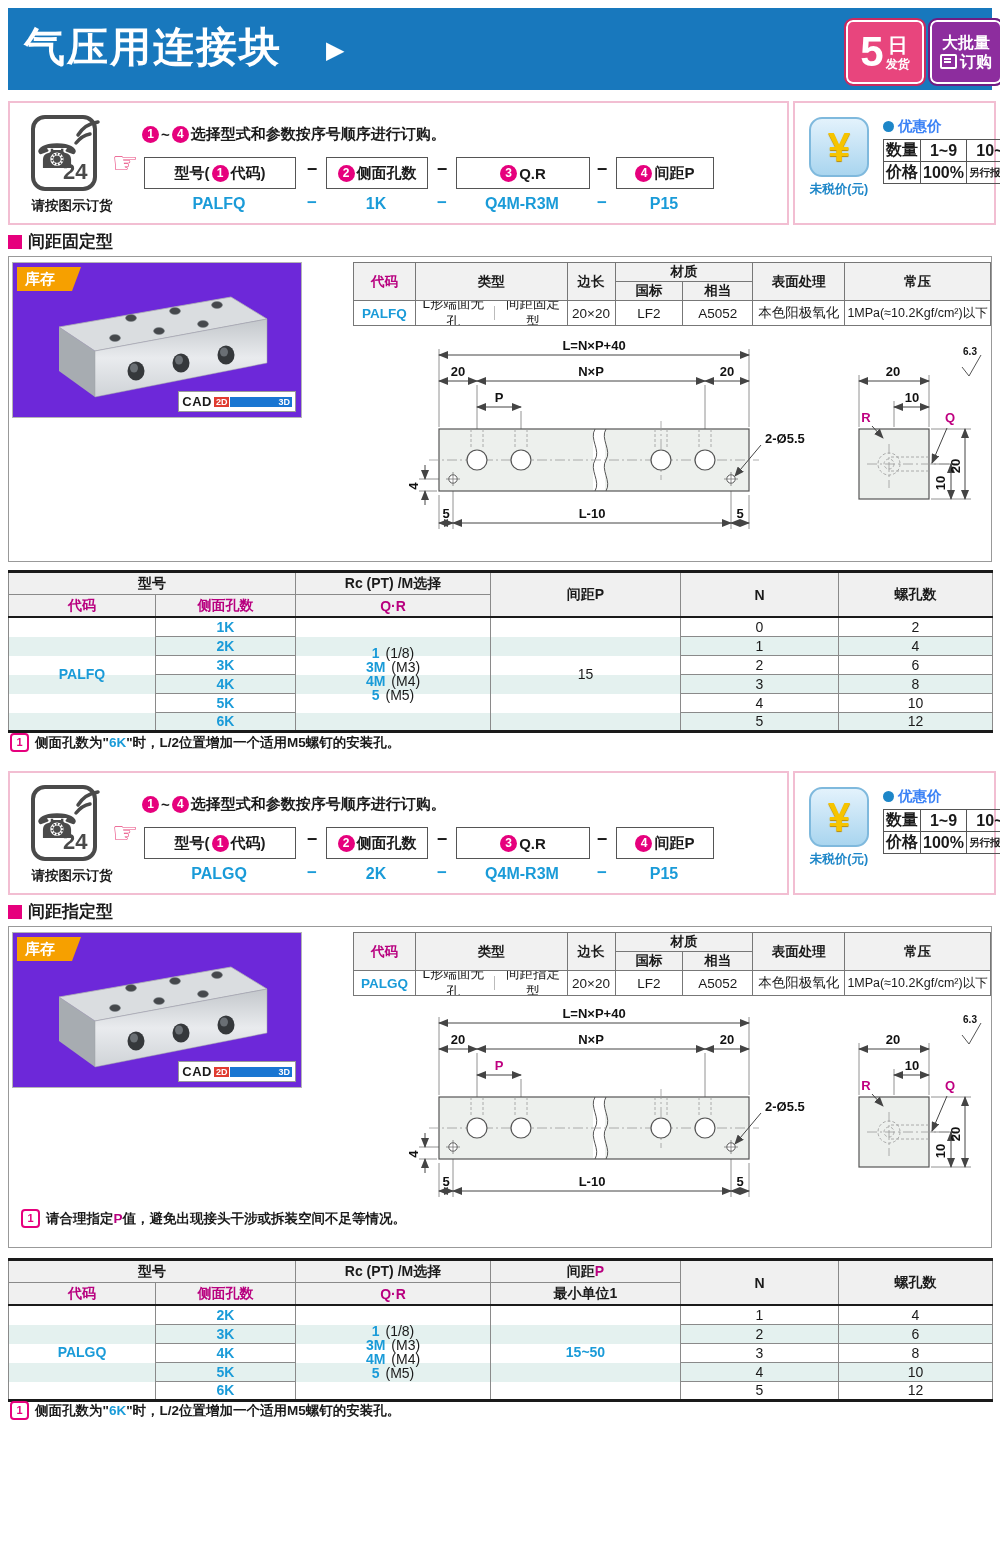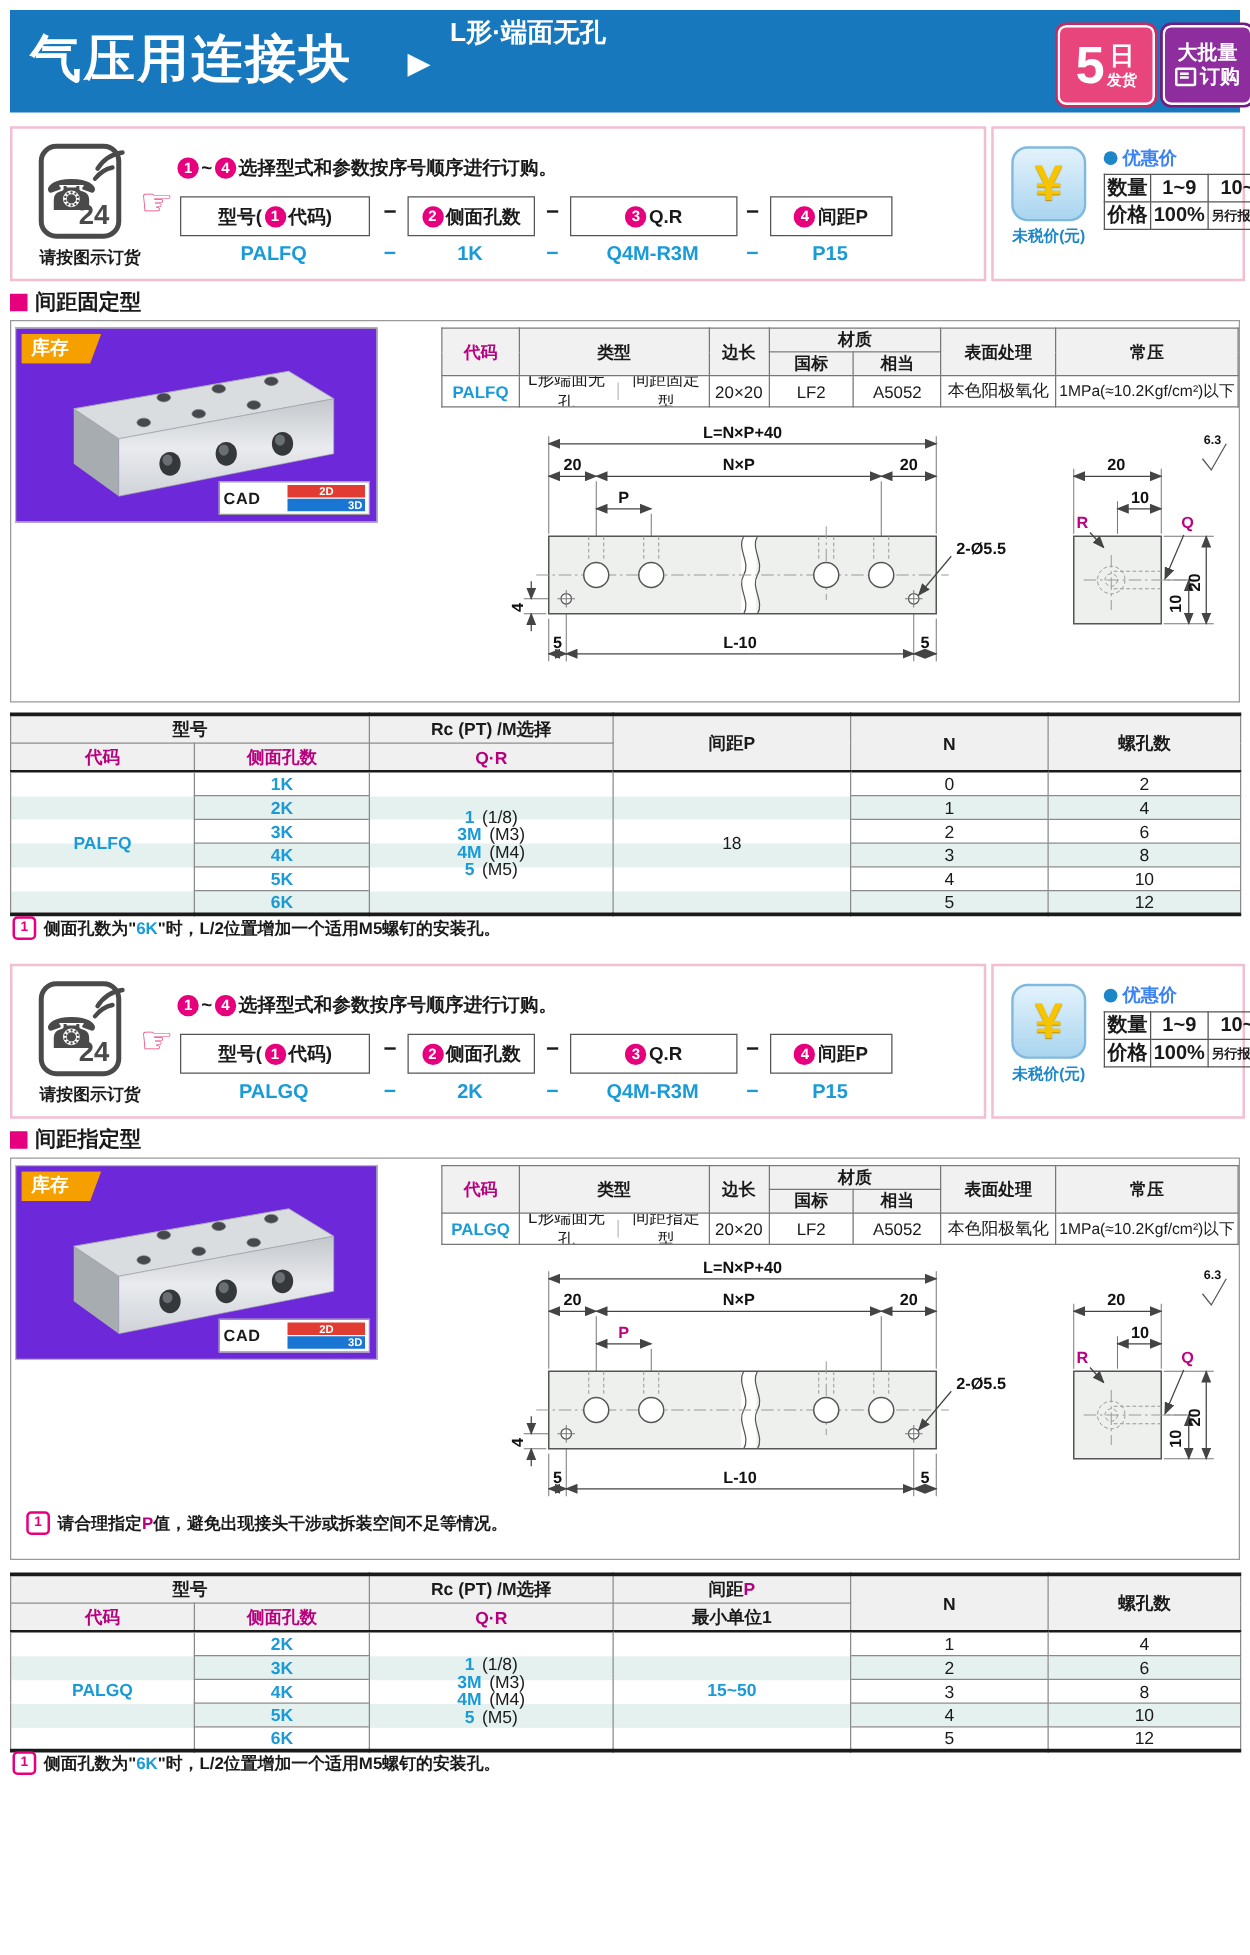--- a/index.html
+++ b/index.html
@@ -57,21 +57,21 @@
   .stitle{display:flex;align-items:center;gap:6px;font-size:17px;font-weight:bold;}
   .sq{width:14px;height:14px;background:#e6007d;}
   .sbox{left:8px;width:982px;border:1px solid #999;background:#fff;}
   .img-panel{left:3px;top:5px;width:288px;height:154px;border:1px solid #b5b5b5;background:#6d28d9;}
   .stock{left:4px;top:4px;width:56px;height:24px;background:#f6a000;color:#fff;font-weight:bold;font-size:15px;
          line-height:24px;padding-left:8px;clip-path:polygon(0 0,100% 0,86% 100%,0 100%);}
   .photo{left:18px;top:24px;}
   .cadb{position:absolute;right:5px;bottom:5px;display:flex;align-items:center;gap:2px;border:1px solid #999;
         background:#fff;padding:2px 3px;}
   .cad-txt{font-size:13px;font-weight:900;letter-spacing:0.5px;}
-  .cad-col{display:flex;flex-direction:column;gap:1px;margin-left:20px;}
+  .cad-col{display:flex;flex-direction:row;gap:1px;}
   .cad2,.cad3{color:#fff;font-size:9px;font-weight:bold;line-height:10px;padding:0 2px;text-align:center;}
   .cad2{background:#e03c31;} .cad3{background:#1976d2;padding-left:48px;}
 
   
   .spec{left:344px;top:5px;border-collapse:collapse;table-layout:fixed;background:#fff;}
   .spec th,.spec td{border:1px solid #777;text-align:center;overflow:hidden;padding:0 1px;}
   .spec thead th{background:#f1f1f1;font-size:13.5px;font-weight:bold;height:18px;}
   .spec td{height:24px;font-size:13.5px;}
   .mag{color:#b8007f;}
   .bluecode{color:#1a9bd8;font-weight:bold;font-size:15px;}
@@ -115,21 +115,20 @@
 </style>
 </head>
 <body>
 
 <div id="page">
 
   <div class="abs hdr">
     <div class="abs hdr-title">气压用连接块</div>
     <div class="abs hdr-arrow">▶</div>
     <div class="abs hdr-sub">
-      <div class="hdr-sub2">L形·端面无孔</div>
     </div>
     <div class="abs badge badge-days">
       <span class="bd-num">5</span>
       <span class="bd-col">
         <span class="bd-day">日</span>
         <span class="bd-ship">发货</span>
       </span>
     </div>
     <div class="abs badge badge-bulk">
       <div class="bb-l1">大批量</div>
@@ -428,21 +427,21 @@
             <div class="qr-line">
                 <span class="kcol">4M</span>
                 <span>(M4)</span>
               </div>
             <div class="qr-line">
                 <span class="kcol">5</span>
                 <span>(M5)</span>
               </div>
           </div>
         </td>
-        <td rowspan="6" class="merged">18</td>
+        <td rowspan="6" class="merged">15</td>
         <td>0</td>
         <td>2</td>
       </tr>
       <tr class="alt">
           <td class="kcol">2K</td>
           <td>1</td>
           <td>4</td>
         </tr>
       <tr>
           <td class="kcol">3K</td>

